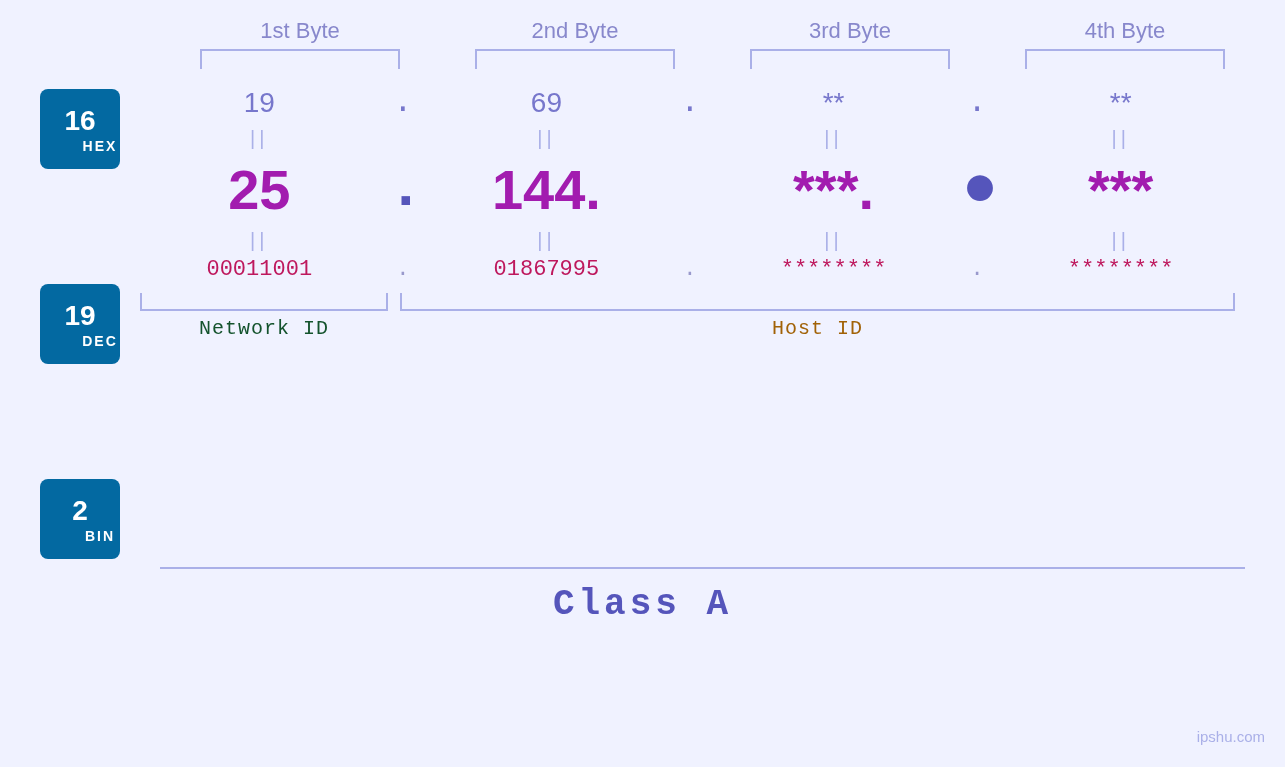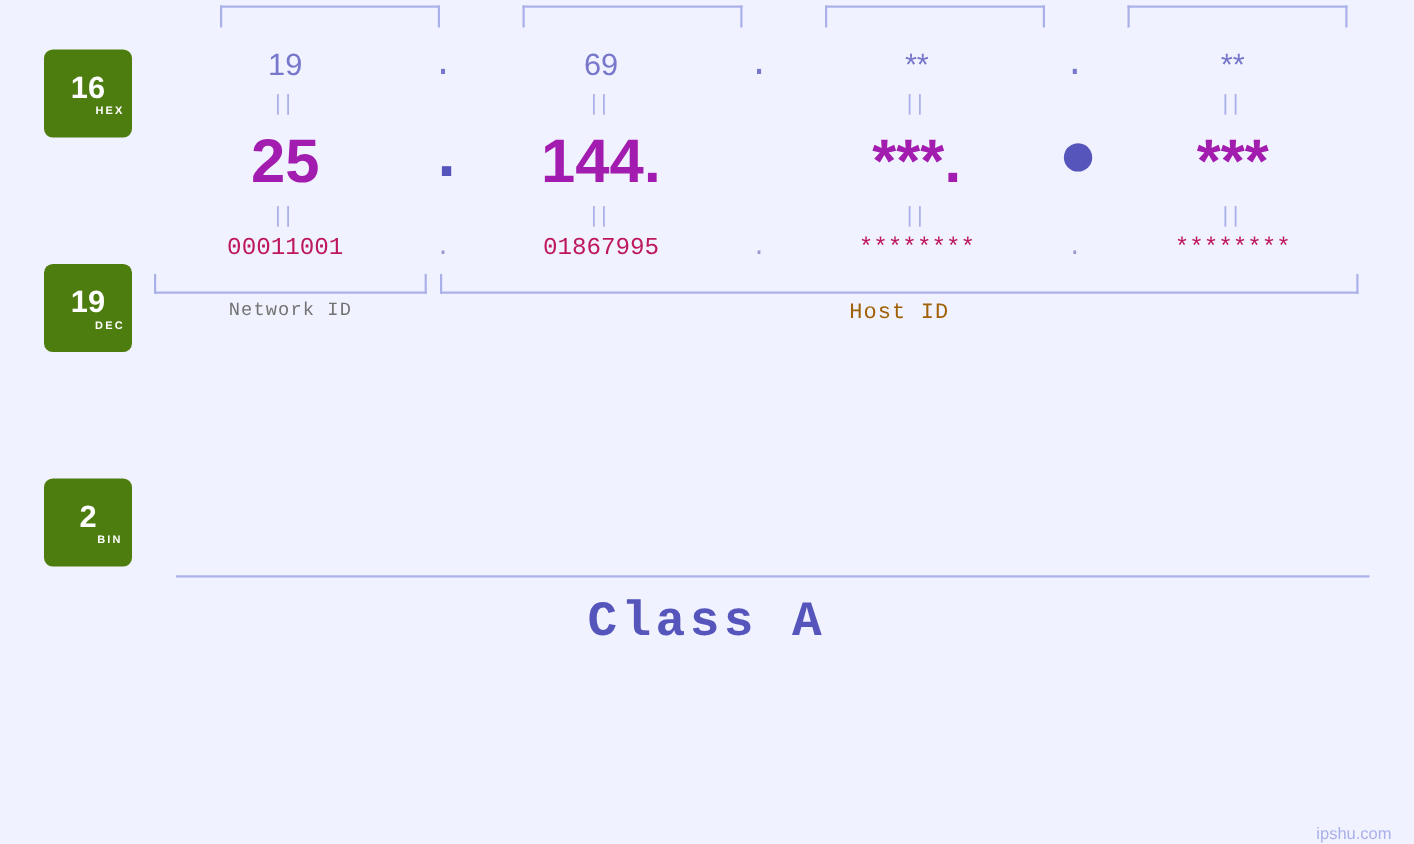--- a/index.html
+++ b/index.html
@@ -63,41 +63,41 @@
     .left-labels {
       display: flex;
       flex-direction: column;
       align-items: center;
       margin-left: 40px;
       margin-top: 10px;
       gap: 115px;
     }
 
     .base-badge {
-      background: #4d7c0f;
+      background: #0369a1;
       color: white;
       border-radius: 8px;
       width: 80px;
       height: 80px;
       display: flex;
       flex-direction: column;
       align-items: center;
       justify-content: center;
       font-family: Arial, sans-serif;
       font-size: 13px;
       font-weight: bold;
     }
 
     .base-badge .base-num {
       font-size: 28px;
       line-height: 1.2;
     }
 
     .base-badge .base-label {
-      font-size: 10px;
+      font-size: 14px;
       letter-spacing: 2px;
       margin-left: 40px;
     }
 
     
     .data-grid {
       flex: 1;
       display: flex;
       flex-direction: column;
       margin-left: 20px;
@@ -188,40 +188,46 @@
 
     .class-label-row {
       display: flex;
       justify-content: center;
       width: 1285px;
       margin-top: 15px;
     }
 
     .class-label {
       color: #5555bb;
-      font-size: 45px;
+      font-size: 36px;
       font-family: 'Courier New', monospace;
       font-weight: 600;
       letter-spacing: 4px;
     }
 
     .watermark {
       position: absolute;
-      bottom: 0;
+      bottom: 22px;
       right: 20px;
       color: #aab0e8;
       font-size: 15px;
       font-family: Arial, sans-serif;
     }
   </style>
 </head>
 <body>
 
 <div class="main-container">
 
+  <div class="byte-headers">
+    <div class="byte-header">1st Byte</div>
+    <div class="byte-header">2nd Byte</div>
+    <div class="byte-header">3rd Byte</div>
+    <div class="byte-header">4th Byte</div>
+  </div>
 
   <div class="bracket-row">
     <div class="bracket"></div>
     <div class="bracket"></div>
     <div class="bracket"></div>
     <div class="bracket"></div>
   </div>
 
   <div style="display:flex; flex-direction:row; width:1285px; margin-top:5px;">
 
@@ -292,21 +298,21 @@
         <div class="value-cell">********</div>
       </div>
 
       <div style="display:flex; flex-direction:row; width:1100px; margin-top:6px; align-items:flex-start;">
         <div style="width:248px; height:18px; border-bottom:2px solid #aab0e8; border-left:2px solid #aab0e8; border-right:2px solid #aab0e8;"></div>
         <div style="width:12px;"></div>
         <div style="width:835px; height:18px; border-bottom:2px solid #aab0e8; border-left:2px solid #aab0e8; border-right:2px solid #aab0e8;"></div>
       </div>
 
       <div style="display:flex; flex-direction:row; width:1100px; margin-top:6px;">
-        <div style="width:248px; text-align:center; color:#737373; font-size:17px; font-family:'Courier New',monospace; letter-spacing:1px;">Network ID</div>
+        <div style="width:248px; text-align:center; color:#14532d; font-size:20px; font-family:'Courier New',monospace; letter-spacing:1px;">Network ID</div>
         <div style="width:12px;"></div>
         <div style="width:835px; text-align:center; color:#a16207; font-size:20px; font-family:'Courier New',monospace; letter-spacing:1px;">Host ID</div>
       </div>
 
     </div>
   </div>
 
   <div style="width:1085px; border-bottom:2px solid #aab0e8; margin-left:160px; margin-top:8px; align-self:flex-start; margin-left:160px;"></div>
 
   <div class="class-label-row">

